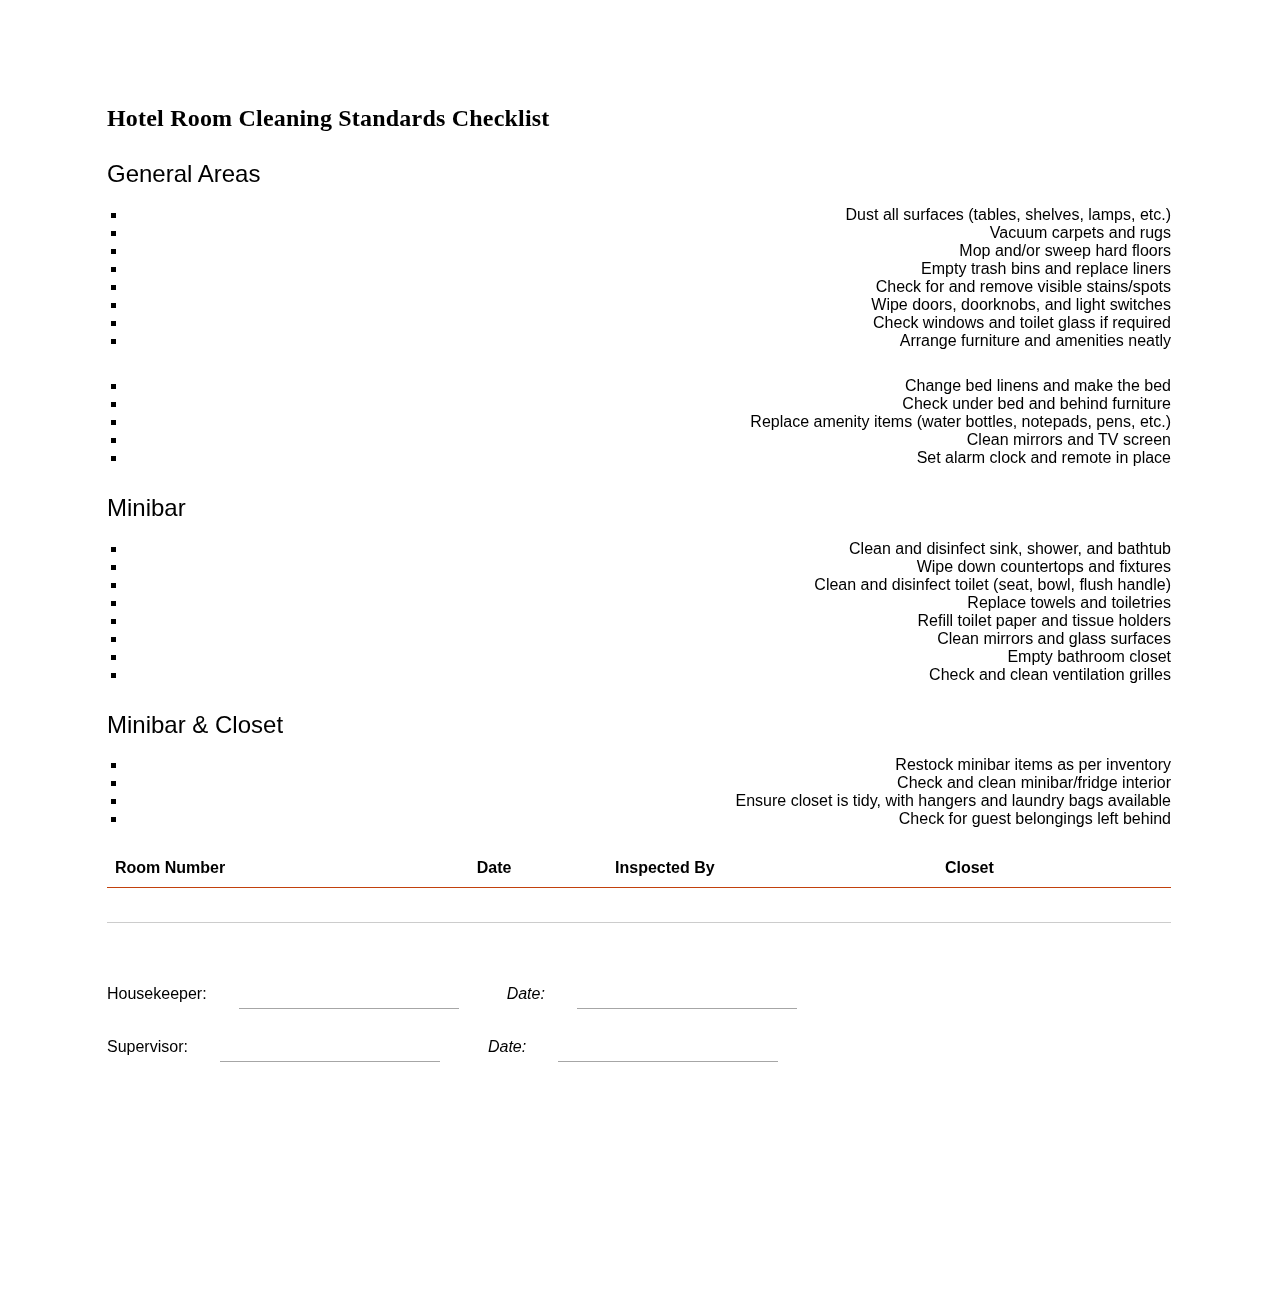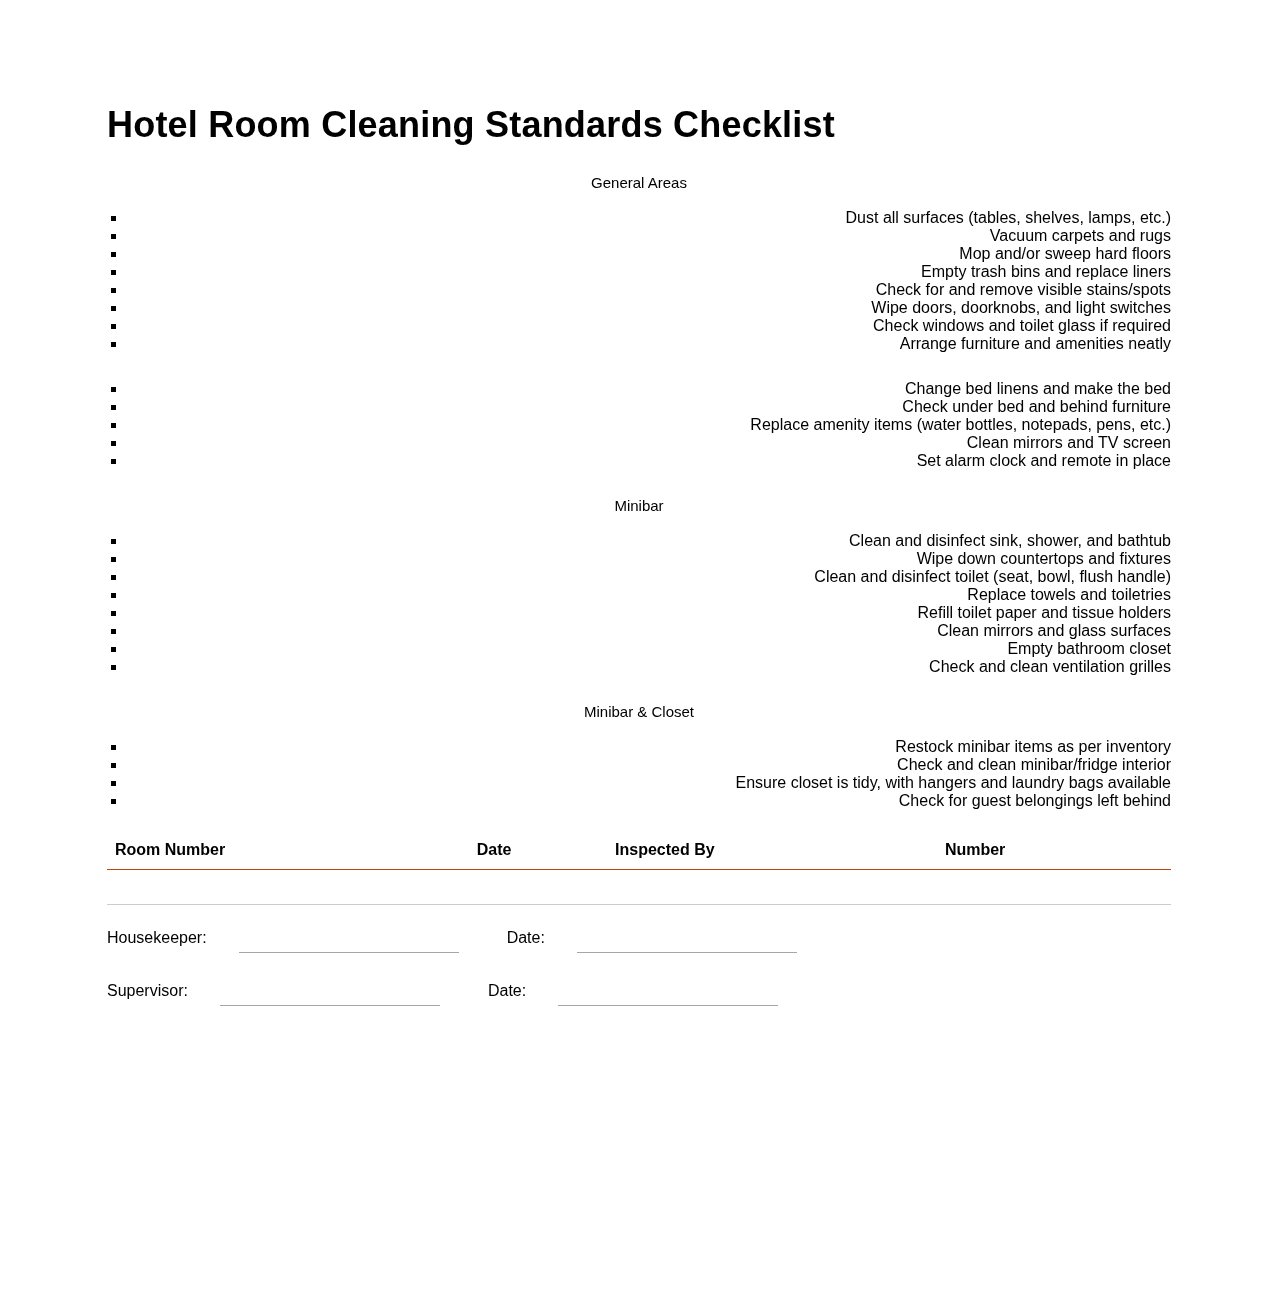--- a/index.html
+++ b/index.html
@@ -10,32 +10,32 @@
     color: #000000;
     font-family: "Liberation Sans", sans-serif;
   }
   .page {
     width: 1278px;
     min-height: 1300px;
     padding: 104px 107px 60px 107px;
     background: #ffffff;
   }
   h1.doc-title {
-    font-size: 36px;
+    font-size: 24px;
     font-weight: 700;
     line-height: 1.17;
     margin: 0 0 28px 0;
     letter-spacing: 0.2px;
+    font-family: Liberation Serif, serif;
   }
   h2.section-heading {
-    font-size: 15px;
+    font-size: 24px;
     font-weight: 400;
     line-height: 1.2;
     margin: 0 0 17px 0;
-    text-align: center;
   }
   ul.checklist {
     list-style-type: square;
     margin: 0 0 27px 0;
     padding: 0 0 0 20px;
     text-align: right;
   }
   ul.checklist li {
     font-size: 16px;
     line-height: 18px;
@@ -53,31 +53,31 @@
     line-height: 18px;
     padding: 4px 8px 10px 8px;
     border-bottom: 1px solid #c2410c;
   }
   table.inspection-table td.blank-cell {
     height: 35px;
     border-bottom: 1px solid #cccccc;
     padding: 0 8px;
   }
   .signatures {
-    margin-top: 24px;
+    margin-top: 62px;
   }
   .sig-row {
     display: flex;
     align-items: flex-start;
     margin-bottom: 29px;
     font-size: 16px;
     line-height: 18px;
   }
   .sig-label { white-space: nowrap; }
-  .sig-date-label { margin-left: 48px; white-space: nowrap; }
+  .sig-date-label { margin-left: 48px; white-space: nowrap; font-style: italic; }
   .sig-line {
     width: 220px;
     height: 24px;
     margin-left: 32px;
     border-bottom: 1px solid #a6a6a6;
   }
 </style>
 </head>
 <body>
 
@@ -130,21 +130,21 @@
       <col style="width:34%">
       <col style="width:13%">
       <col style="width:31%">
       <col style="width:22%">
     </colgroup>
     <thead>
       <tr>
         <th>Room Number</th>
         <th>Date</th>
         <th>Inspected By</th>
-        <th>Number</th>
+        <th>Closet</th>
       </tr>
     </thead>
     <tbody>
       <tr>
         <td class="blank-cell"></td>
         <td class="blank-cell"></td>
         <td class="blank-cell"></td>
         <td class="blank-cell"></td>
       </tr>
     </tbody>

